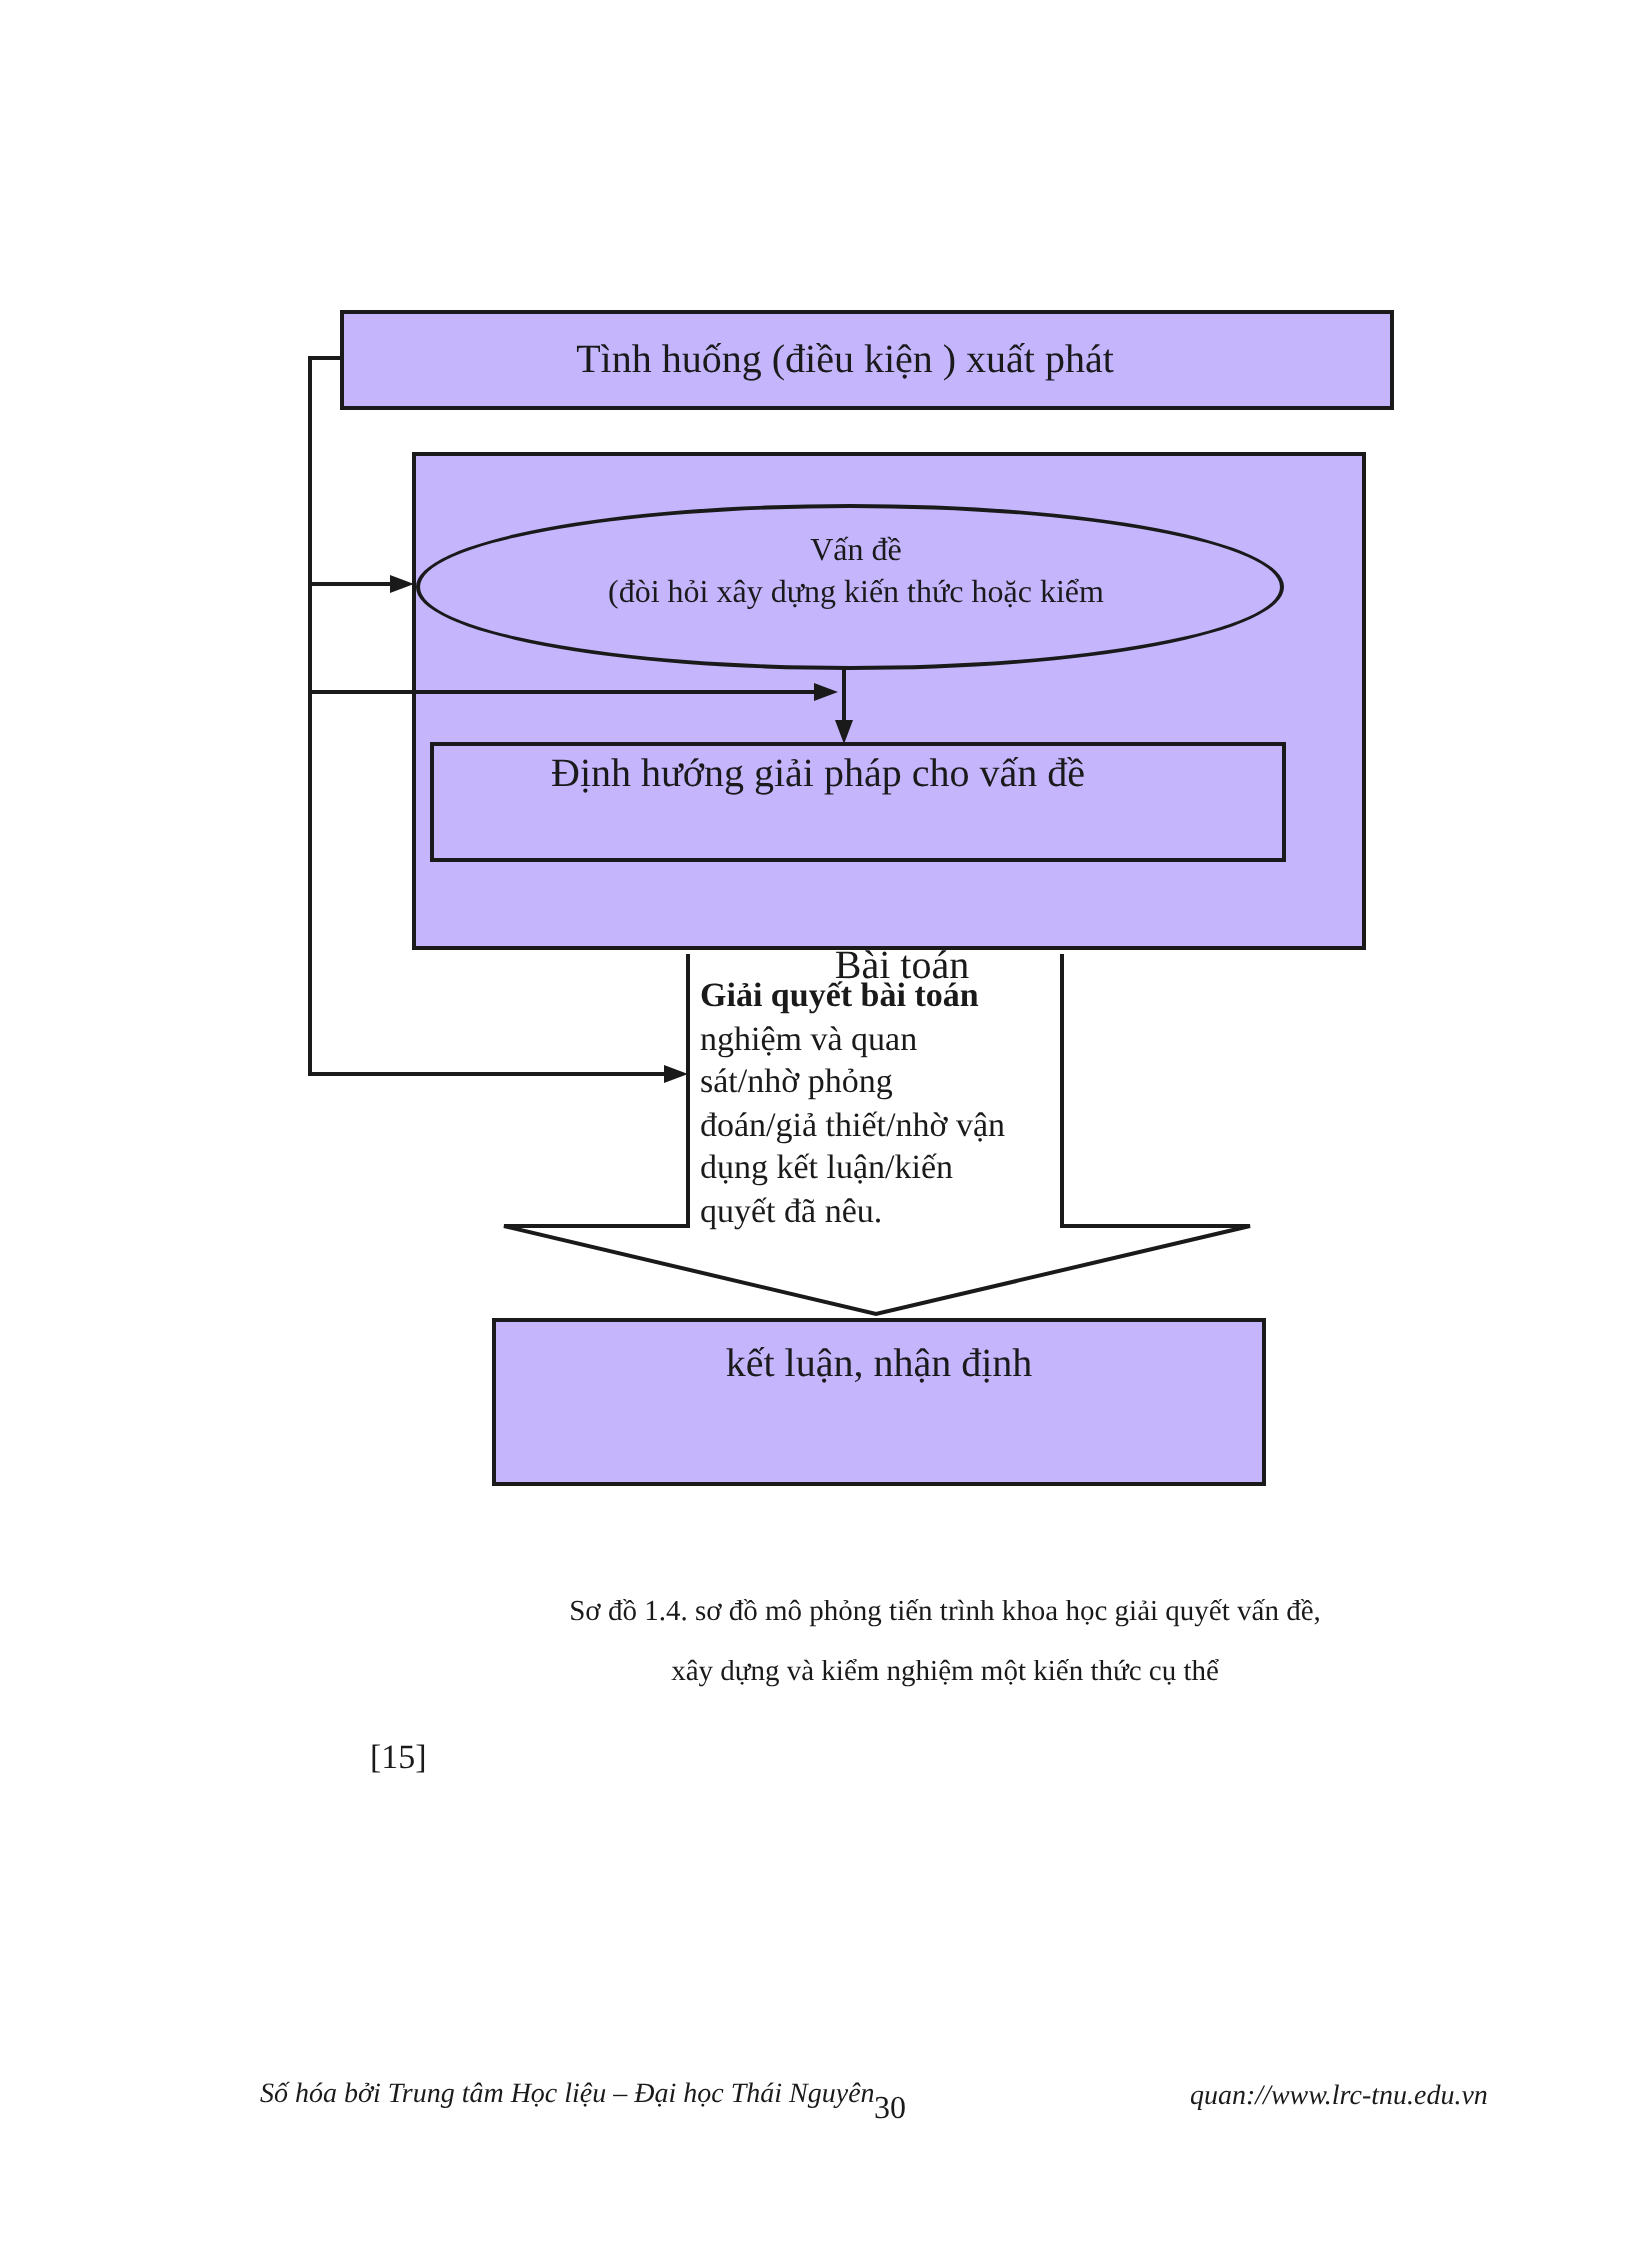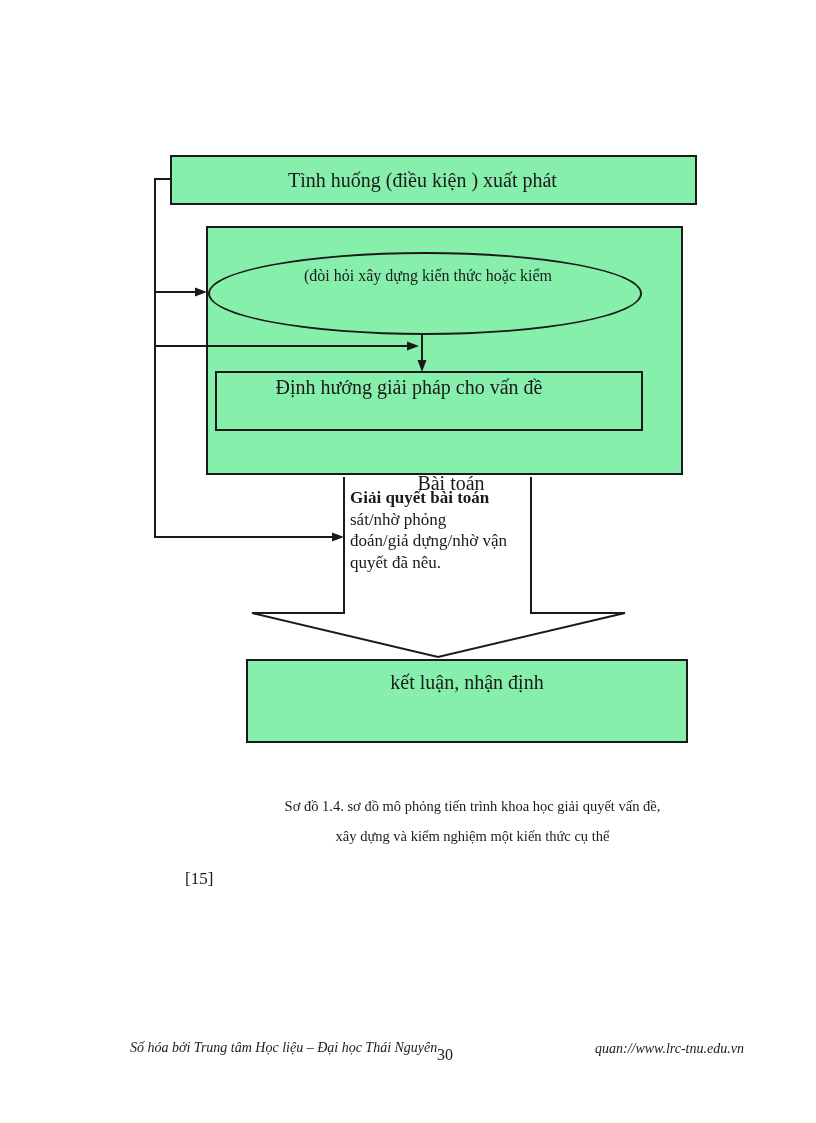--- a/index.html
+++ b/index.html
@@ -4,55 +4,56 @@
 <style>
   html,body{margin:0;padding:0;}
   body{
     width:816px;height:1123px;position:relative;overflow:hidden;
     background:#ffffff;color:#1a1a1a;
     font-family:"Liberation Serif","DejaVu Serif",serif;
   }
   .abs{position:absolute;}
   .box{
     position:absolute;box-sizing:border-box;
-    border:2px solid #1a1a1a;background:#86efac;z-index:1;
+    border:2px solid #1a1a1a;background:#c4b5fd;z-index:1;
   }
   #start-box{left:170px;top:155px;width:527px;height:50px;
     display:flex;align-items:center;justify-content:center;
     font-size:20px;padding-right:22px;z-index:1;}
   #container-box{left:206px;top:226px;width:477px;height:249px;}
   #problem-ellipse{left:208px;top:252px;width:434px;height:83px;border-radius:50%;z-index:2;}
   #ellipse-text{left:278px;top:265px;width:300px;font-size:16px;line-height:21px;z-index:6;}
   #ellipse-text .tc{text-align:center;}
   #orientation-box{left:215px;top:371px;width:428px;height:60px;
     font-size:20px;text-align:center;padding-top:3px;padding-right:40px;z-index:2;}
   #bai-toan{left:406px;top:472px;width:90px;text-align:center;font-size:20px;z-index:6;}
   #solve-text{left:350px;top:487px;width:184px;font-size:17px;line-height:21.6px;z-index:6;}
   #solve-text .b{font-weight:bold;}
-  #conclusion-box{left:246px;top:659px;width:442px;height:84px;
+  #conclusion-box{left:246px;top:659px;width:387px;height:84px;
     font-size:20px;text-align:center;padding-top:10px;z-index:1;}
   #svg-layer{position:absolute;left:0;top:0;z-index:5;pointer-events:none;}
   #caption{left:250px;top:791px;width:445px;text-align:center;
     font-size:14.5px;line-height:30px;z-index:1;}
   #reference{left:185px;top:869px;font-size:17px;z-index:1;}
   #footer-left{left:130px;top:1040px;font-size:14px;font-style:italic;z-index:1;}
   #footer-page{left:437px;top:1046px;font-size:16px;z-index:1;}
   #footer-right{left:595px;top:1041px;font-size:14px;font-style:italic;z-index:1;}
 </style>
 </head>
 <body>
 
 <div class="box" id="start-box">
   <span>Tình huống (điều kiện ) xuất phát</span>
 </div>
 
 <div class="box" id="container-box"></div>
 
 <div class="box" id="problem-ellipse"></div>
 <div class="abs" id="ellipse-text">
+  <div class="tc">Vấn đề</div>
   <div class="tc">(đòi hỏi xây dựng kiến thức hoặc kiểm</div>
 </div>
 
 <div class="box" id="orientation-box">
   <span>Định hướng giải pháp cho vấn đề</span>
 </div>
 
 <div class="abs" id="bai-toan">Bài toán</div>
 
 <svg id="svg-layer" width="816" height="1123" viewBox="0 0 816 1123">
@@ -69,22 +70,24 @@
   <polygon points="422,372 417.5,360 426.5,360" fill="#1a1a1a"></polygon>
 
   <line x1="154" y1="537" x2="333" y2="537" stroke="#1a1a1a" stroke-width="2"></line>
   <polygon points="344,537 332,532.5 332,541.5" fill="#1a1a1a"></polygon>
 
   <path d="M344,477 L344,613 L252,613 L438,657 L625,613 L531,613 L531,477" fill="#ffffff" stroke="#1a1a1a" stroke-width="2"></path>
 </svg>
 
 <div class="abs" id="solve-text">
   <div class="b">Giải quyết bài toán</div>
+  <div>nghiệm và quan</div>
   <div>sát/nhờ phỏng</div>
-  <div>đoán/giả dựng/nhờ vận</div>
+  <div>đoán/giả thiết/nhờ vận</div>
+  <div>dụng kết luận/kiến</div>
   <div>quyết đã nêu.</div>
 </div>
 
 <div class="box" id="conclusion-box">
   <span>kết luận, nhận định</span>
 </div>
 
 <div class="abs" id="caption">
   <div>Sơ đồ 1.4. sơ đồ mô phỏng tiến trình khoa học giải quyết vấn đề,</div>
   <div>xây dựng và kiểm nghiệm một kiến thức cụ thể</div>

